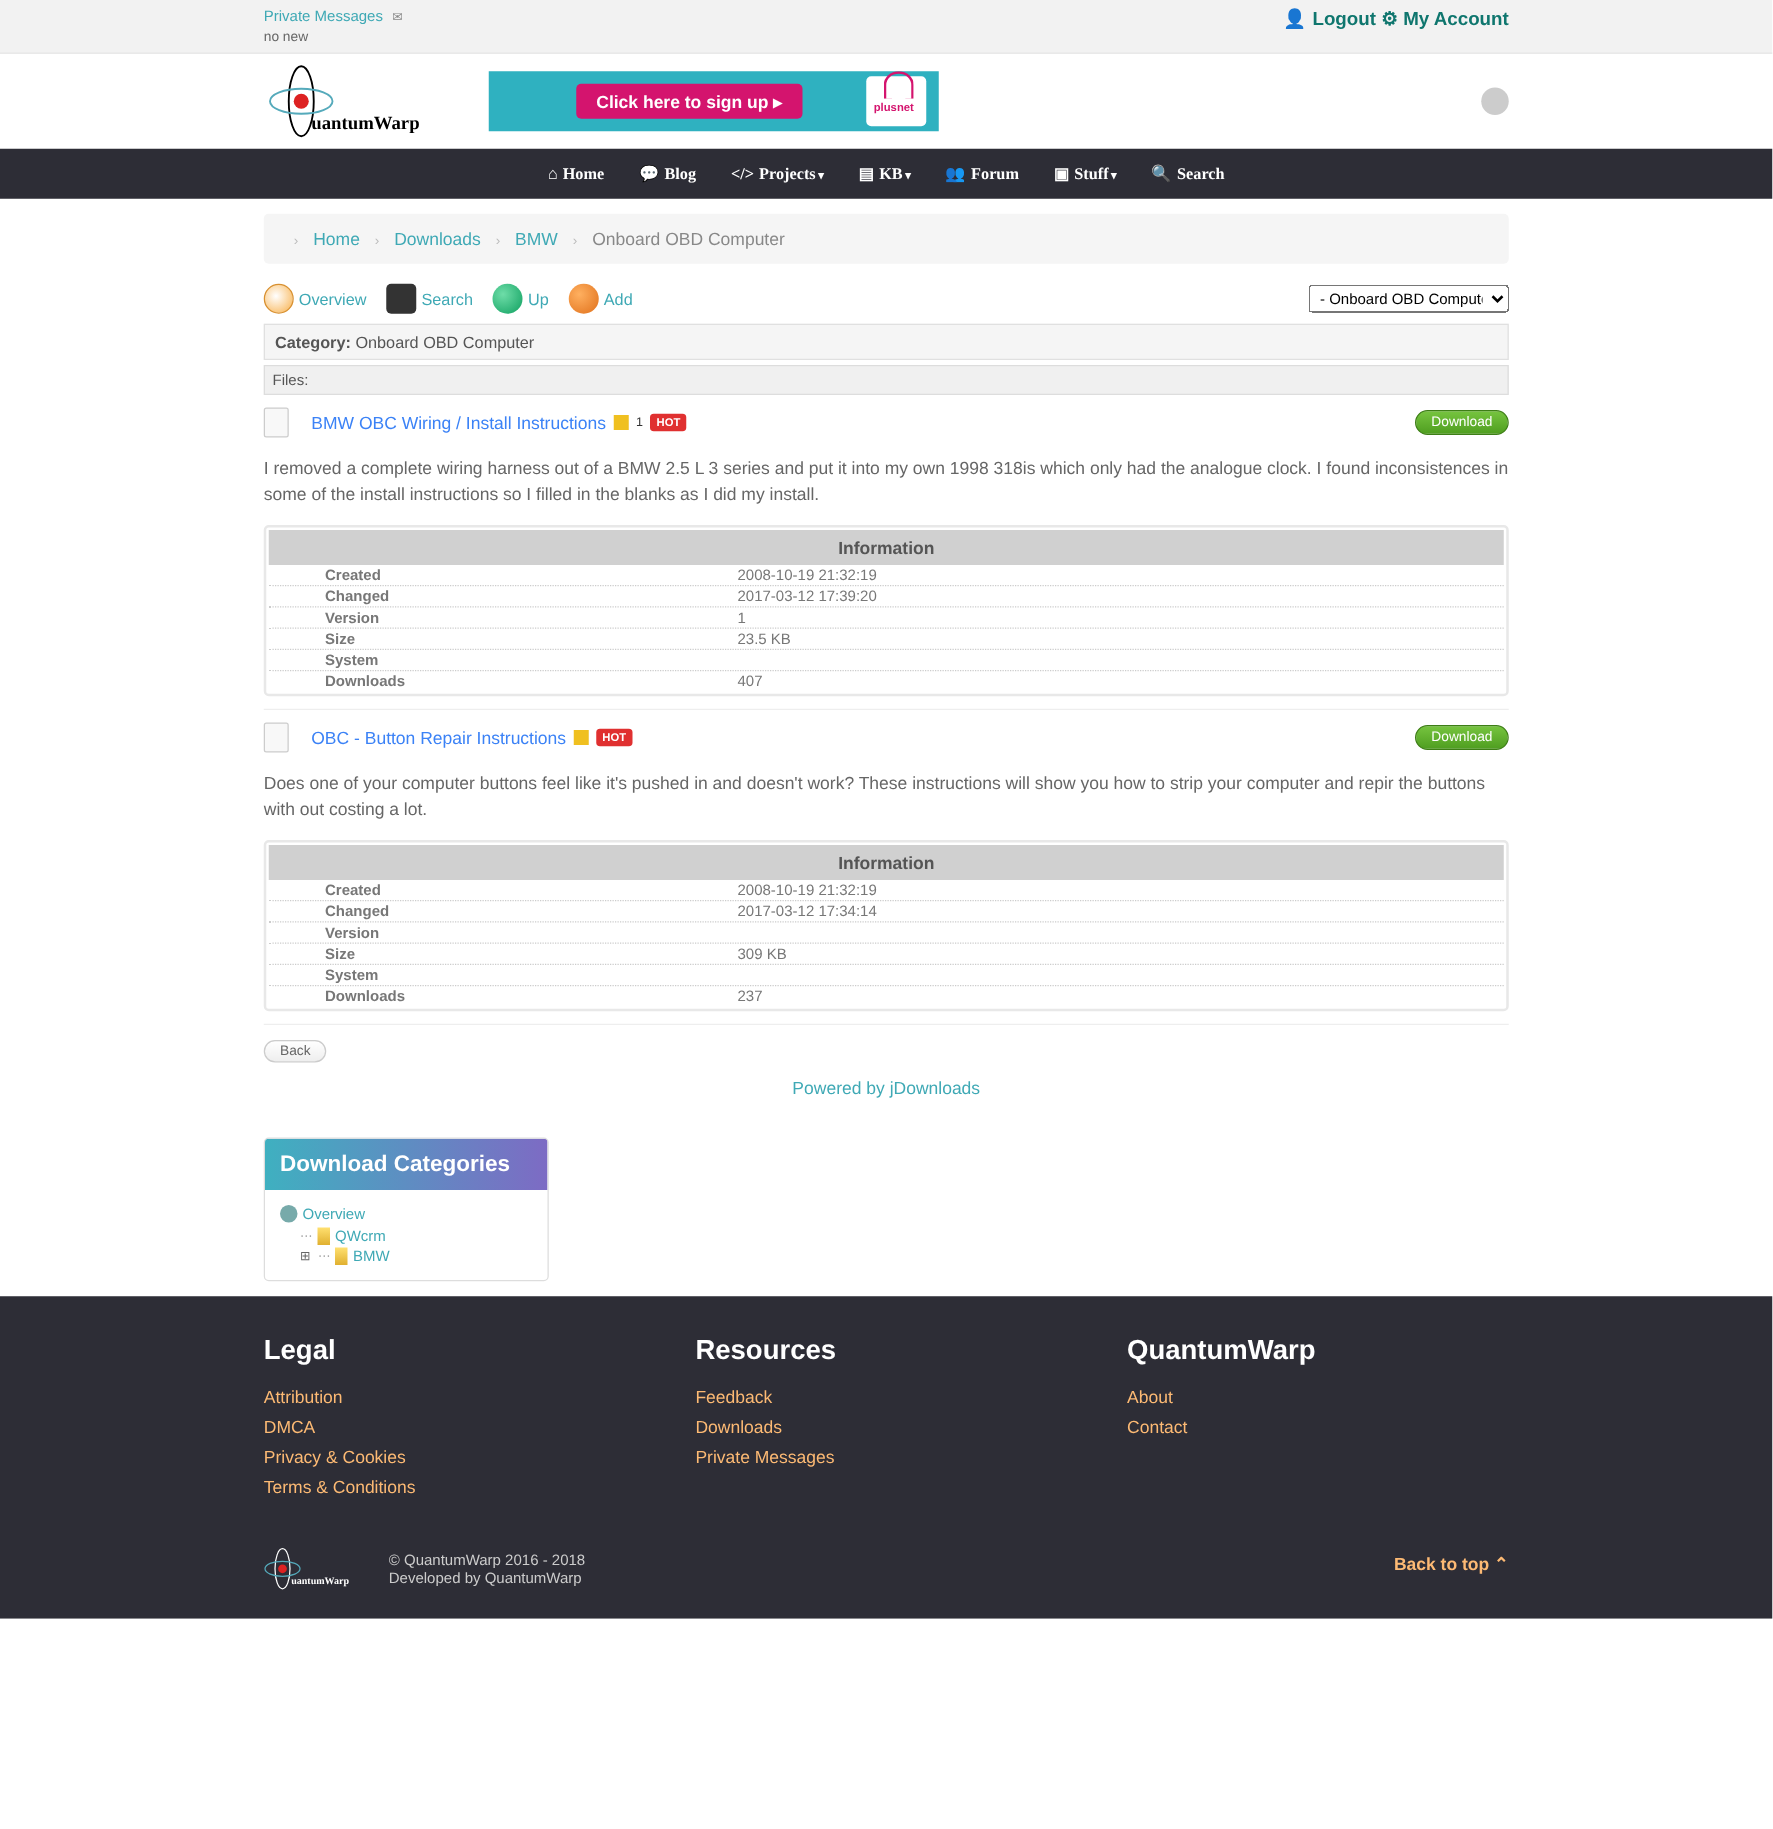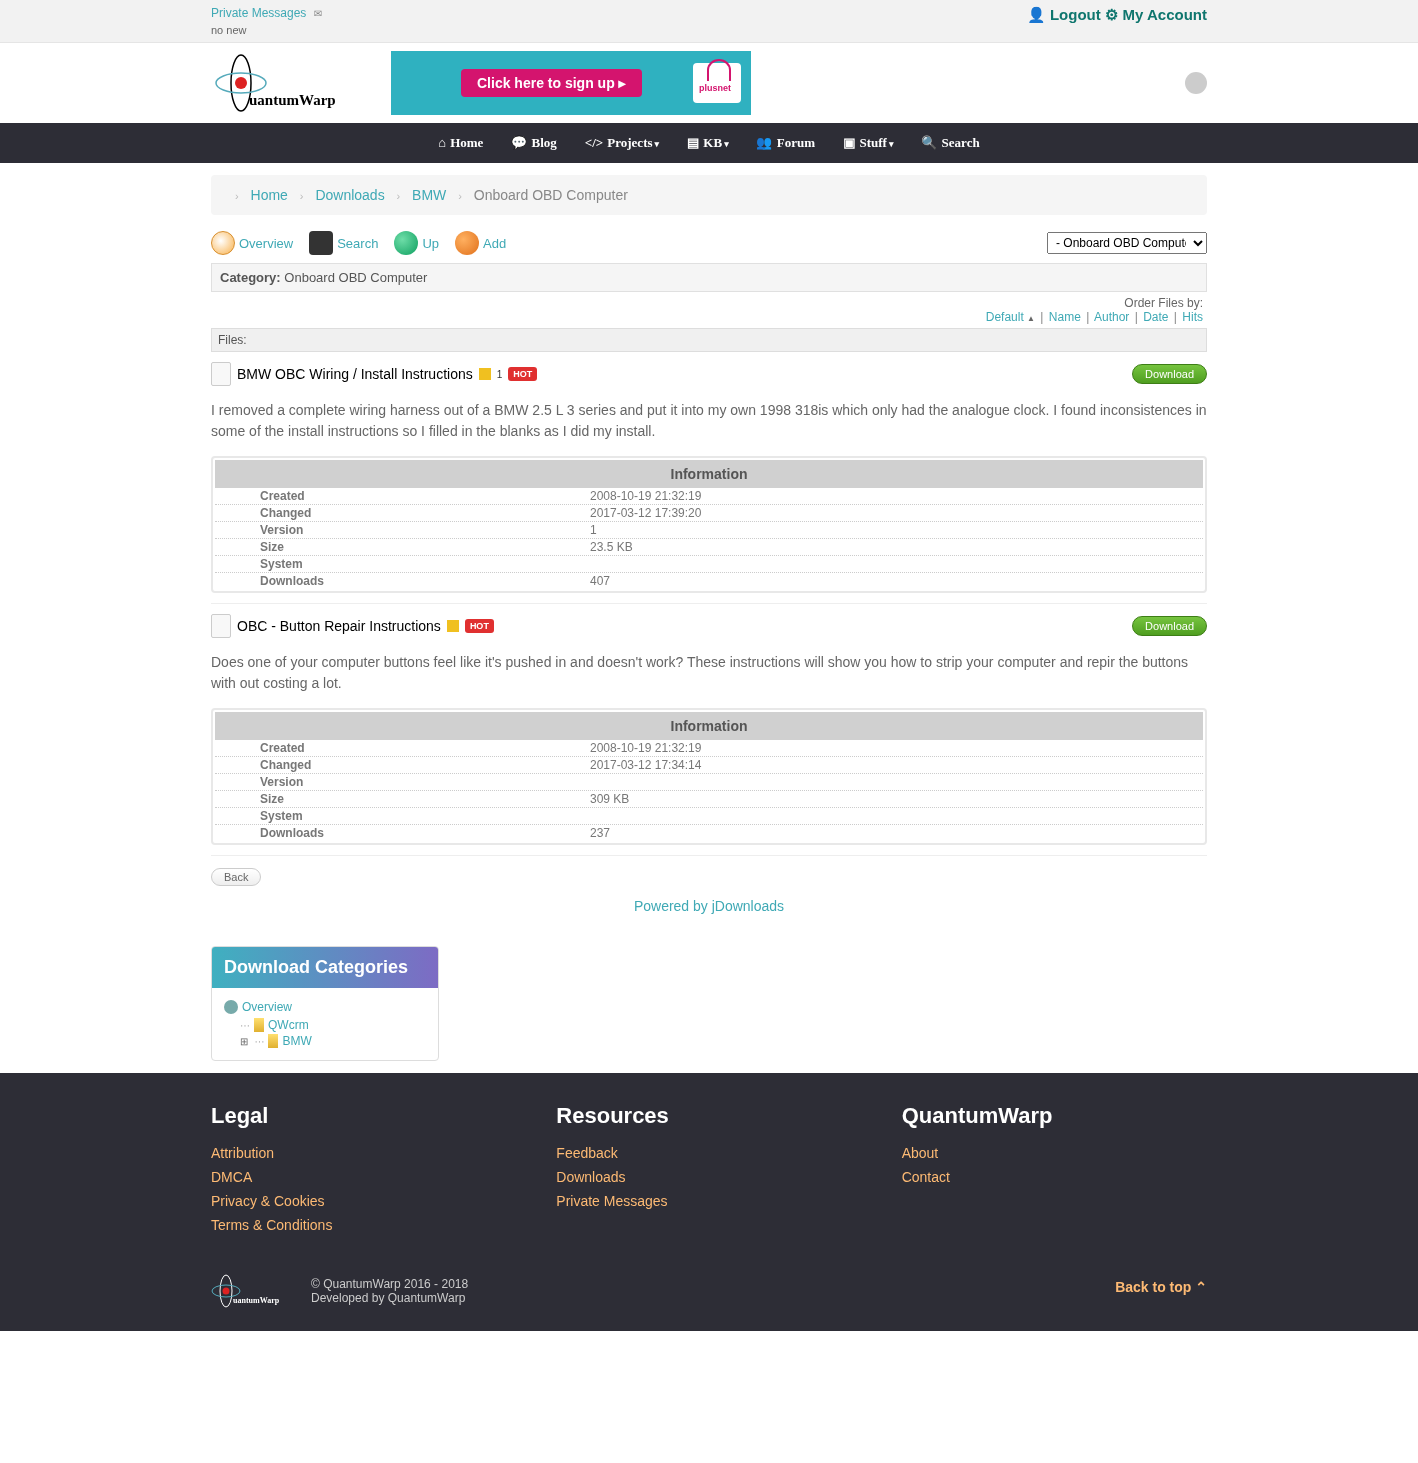--- a/index.html
+++ b/index.html
@@ -12,21 +12,21 @@
 .topbar .right { float: right; font-size: 15px; font-weight: 700; }
 .topbar .right a { color: #0f766e; }
 .topbar::after, .row::after { content: ""; display: table; clear: both; }
 .topbar .envelope { font-size: 10px; color: #888; margin-left: 4px; }
 .nonew { color: #666; font-size: 11px; margin-top: 4px; }
 
 .header { padding: 8px 0; }
 .header .container { display: flex; align-items: center; gap: 40px; }
 .logo { display: flex; align-items: center; }
 .logo-svg { width: 140px; height: 60px; }
-.banner { width: 360px; height: 64px; background: #2fb1c0; display: flex; align-items: center; justify-content: space-between; padding: 0 10px; }
+.banner { width: 360px; height: 48px; background: #2fb1c0; display: flex; align-items: center; justify-content: space-between; padding: 0 10px; }
 .banner-btn { background: #d4146e; color: #fff; padding: 6px 16px; border-radius: 4px; font-size: 14px; font-weight: 700; margin-left: 60px; }
 .banner-right { width: 48px; height: 40px; background: #fff; border-radius: 4px; position: relative; }
 .banner-right::before { content: ""; position: absolute; top: -4px; left: 14px; width: 20px; height: 20px; border: 2px solid #d4146e; border-radius: 50% 50% 0 0; border-bottom: none; }
 .plusnet { font-size: 9px; color: #d4146e; font-weight: 700; position: absolute; bottom: 10px; left: 6px; }
 .ghicon { margin-left: auto; width: 22px; height: 22px; background: #ccc; border-radius: 50%; }
 
 .nav { background: #2d2d36; padding: 12px 0; }
 .nav .container { display: flex; gap: 28px; justify-content: center; }
 .nav a { color: #fff; font-weight: 700; font-size: 13px; font-family: Georgia, serif; }
 .nav .ico { margin-right: 4px; }
@@ -55,21 +55,21 @@
 .catbar .label { font-weight: 700; }
 .orderby { text-align: right; font-size: 12px; color: #666; margin-top: 4px; padding-right: 4px; }
 .orderby a { color: #3fa9b5; }
 .orderby .sep2 { color: #888; margin: 0 2px; }
 
 .fileshdr { background: #f0f0f0; border: 1px solid #ddd; padding: 4px 6px; margin-top: 4px; font-size: 12px; }
 
 .file-entry { border-bottom: 1px solid #eee; padding: 10px 0; }
 .file-head { display: flex; align-items: center; gap: 6px; }
 .file-icon { width: 20px; height: 24px; background: #f8f8f8; border: 1px solid #ccc; border-radius: 2px; }
-.file-title { color: #000000; font-size: 14px; }
+.file-title { color: #3b82f6; font-size: 14px; margin-left: 12px; }
 .edit-icon { width: 12px; height: 12px; display: inline-block; background: #f0c020; }
 .one { font-size: 10px; color: #333; }
 .hot-badge { background: #e03030; color: #fff; font-size: 9px; font-weight: 700; padding: 2px 5px; border-radius: 3px; }
 .dl-btn { margin-left: auto; background: linear-gradient(#76c43f, #4f9e20); color: #fff; font-size: 11px; padding: 3px 12px; border-radius: 10px; border: 1px solid #3d7e16; }
 .file-desc { margin: 14px 0; font-size: 14px; color: #666; line-height: 1.5; }
 
 .info-box { border: 2px solid #e8e8e8; border-radius: 4px; padding: 2px; margin-top: 8px; }
 .info-hdr { background: #d0d0d0; text-align: center; font-weight: 700; padding: 6px; color: #555; font-size: 14px; }
 .info-row { display: flex; border-bottom: 1px dotted #ccc; padding: 1px 6px; font-size: 12px; color: #777; }
 .info-row:last-child { border-bottom: none; }
@@ -183,32 +183,20 @@
           <span class="spacer"></span>
           <select>
             <option> - Onboard OBD Computer</option>
           </select>
         </div>
 
         <div class="catbar">
           <span class="label">Category:</span>
           <span>Onboard OBD Computer</span>
         </div>
-        <div class="orderby">
-          <span>Order Files by:</span><br>
-          <a href="#">Default</a> <span style="font-size:8px">▲</span>
-          <span class="sep2">|</span>
-          <a href="#">Name</a>
-          <span class="sep2">|</span>
-          <a href="#">Author</a>
-          <span class="sep2">|</span>
-          <a href="#">Date</a>
-          <span class="sep2">|</span>
-          <a href="#">Hits</a>
-        </div>
 
         <div class="fileshdr">Files:</div>
 
         
         <div class="file-entry">
           <div class="file-head">
             <span class="file-icon"></span>
             <a href="#" class="file-title">BMW OBC Wiring / Install Instructions</a>
             <span class="edit-icon"></span>
             <span class="one">1</span>

